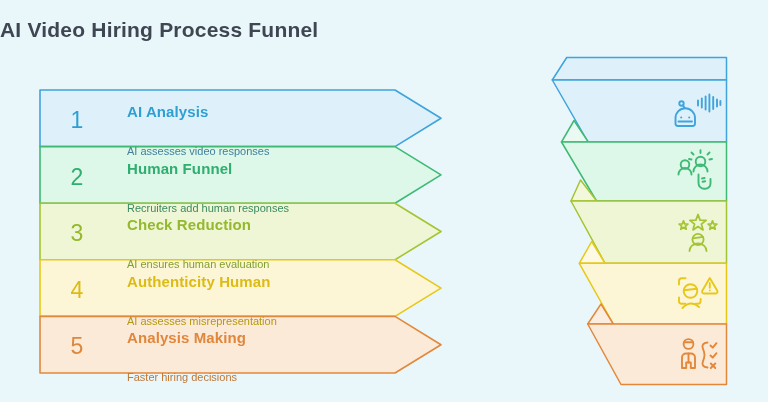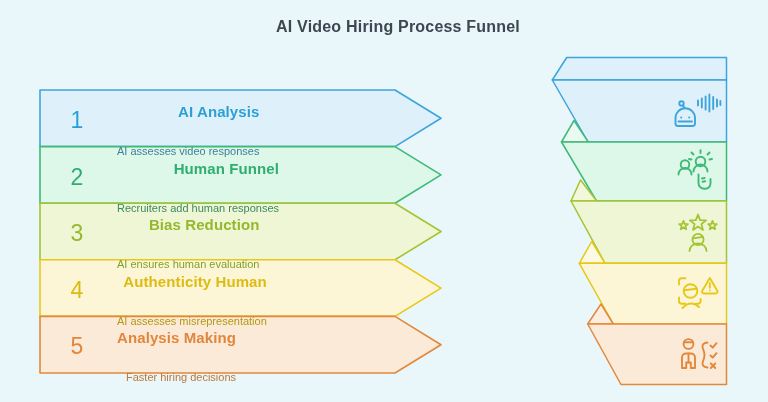--- a/index.html
+++ b/index.html
@@ -3,26 +3,26 @@
 <meta charset="utf-8">
 <style>
   html,body{margin:0;padding:0;}
   .canvas{
     position:relative;width:768px;height:402px;overflow:hidden;
     background:#e9f7fb;
     font-family:"Liberation Sans",sans-serif;
   }
   .page-title{
     position:absolute;left:0;top:18px;width:520px;margin:0;
-    text-align:right;font-size:16px;font-weight:700;color:#3e4651;letter-spacing:.2px;
+    text-align:left;font-size:21px;font-weight:700;color:#3e4651;letter-spacing:.2px;
   }
   .stage-svg{position:absolute;left:0;top:0;}
   .step{position:absolute;left:0;width:450px;height:57px;}
   .num{position:absolute;left:57px;top:16px;width:40px;text-align:center;font-size:23px;line-height:28px;font-weight:400;}
-  .tcol{position:absolute;left:117px;top:13px;text-align:right;}
+  .tcol{position:absolute;left:127px;top:13px;}
   .step-title{font-size:15px;line-height:17px;font-weight:700;letter-spacing:.1px;}
   .step-sub{font-size:11px;line-height:12px;margin-top:25px;}
   .c0-t{color:#2d9fd3}.c0-s{color:#42809c}
   .c1-t{color:#2fae70}.c1-s{color:#3a8a61}
   .c2-t{color:#95b82e}.c2-s{color:#7fa02c}
   .c3-t{color:#dcbb13}.c3-s{color:#b2990f}
   .c4-t{color:#e0873c}.c4-s{color:#bf7734}
 </style>
 </head>
 <body>
@@ -119,21 +119,21 @@
     <div class="num c1-t">2</div>
     <div class="tcol">
       <div class="step-title c1-t">Human Funnel</div>
       <div class="step-sub c1-s">Recruiters add human responses</div>
     </div>
   </div>
 
   <div class="step" style="top:203.2px">
     <div class="num c2-t">3</div>
     <div class="tcol">
-      <div class="step-title c2-t">Bias Reduction</div>
+      <div class="step-title c2-t">Check Reduction</div>
       <div class="step-sub c2-s">AI ensures human evaluation</div>
     </div>
   </div>
 
   <div class="step" style="top:259.8px">
     <div class="num c3-t">4</div>
     <div class="tcol">
       <div class="step-title c3-t">Authenticity Human</div>
       <div class="step-sub c3-s">AI assesses misrepresentation</div>
     </div>

